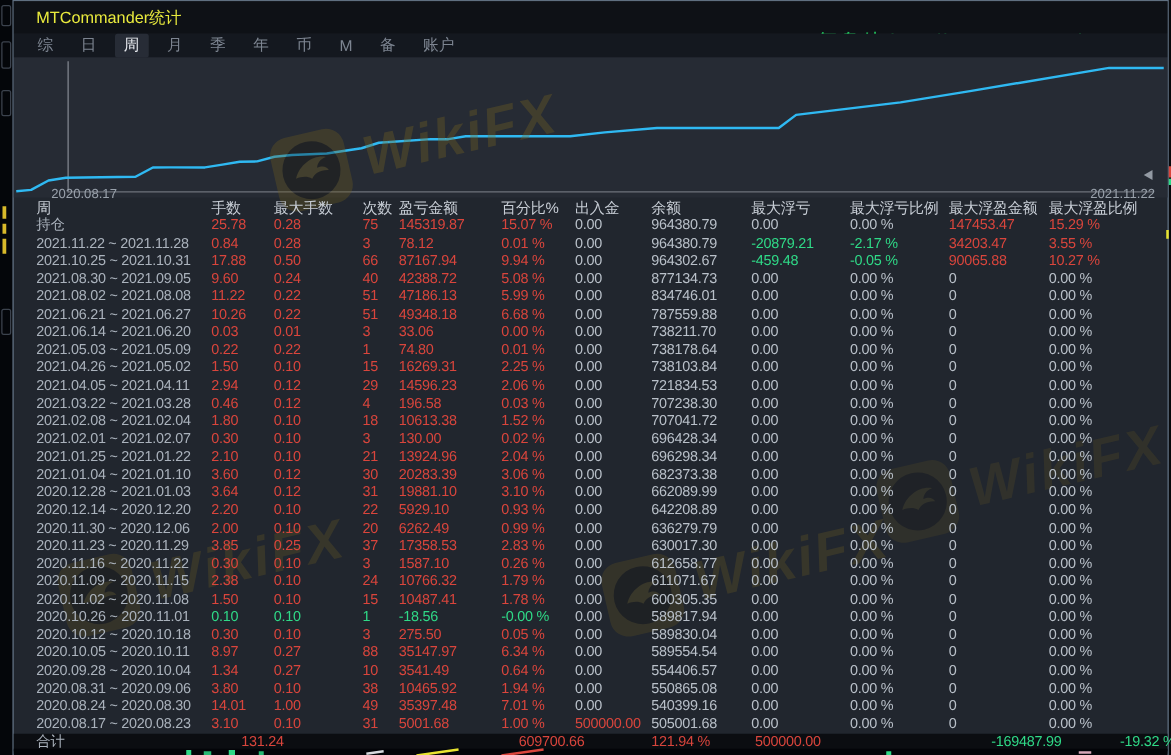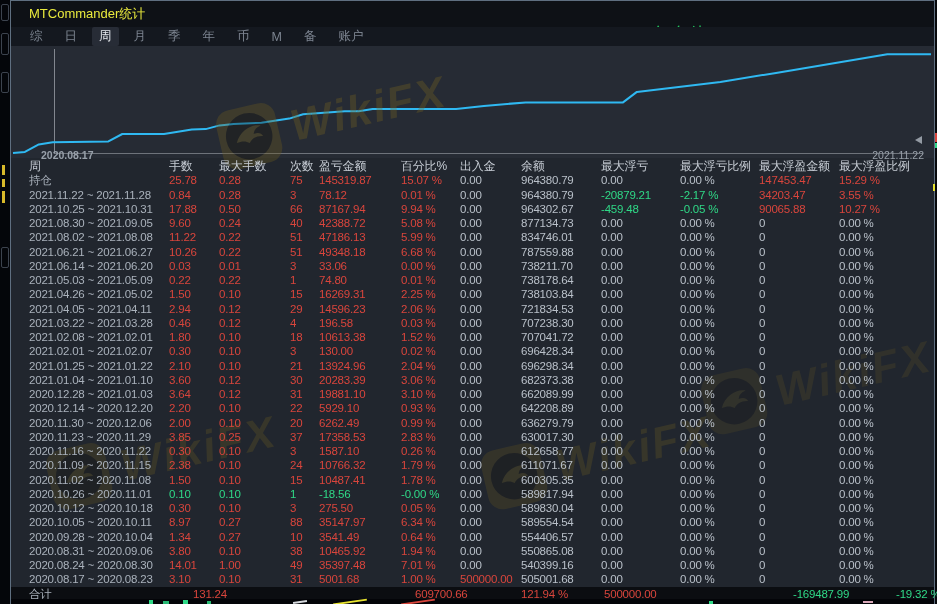--- a/index.html
+++ b/index.html
@@ -17,21 +17,21 @@
   .title{color:#e9ea3d;font-weight:normal;font-size:13px;}
   .brand{color:#22c55e;font-size:18px;text-decoration:none;margin-top:39px;}
   .menubar{position:absolute;left:0;top:26px;width:100%;height:19px;background:#14181f;
            display:flex;align-items:center;padding-left:12px;box-sizing:border-box;}
   .mi{color:#7d8591;font-size:12.5px;padding:1px 7px;margin-right:8px;border-radius:2px;}
   .mi.sel{background:#272c36;color:#e6e9ee;}
   
   .chart{position:absolute;left:0;top:45px;width:923px;height:112px;background:#262b34;}
   .chart svg{position:absolute;left:0;top:0;}
   .xlab{position:absolute;font-size:10.5px;color:#99a1ab;bottom:-3px;}
-  .xlab.l{left:30px;font-weight:bold;} .xlab.r{right:10px;}
+  .xlab.l{left:30px;} .xlab.r{right:10px;}
   .marker{position:absolute;right:12px;top:90px;width:0;height:0;
           border-top:4px solid transparent;border-bottom:4px solid transparent;border-right:7px solid #939aa3;}
   
   .table{position:absolute;left:0;top:158px;width:923px;}
   .trow{display:grid;grid-template-columns:140px 50px 71px 29px 82px 59px 61px 80px 79px 79px 80px 1fr;
         padding-left:18px;height:14.25px;line-height:14.3px;font-size:11.5px;white-space:nowrap;letter-spacing:-0.2px;}
   .trow span{overflow:visible;}
   .trow.total{background:#0b0d11;gap:24px;}
   .ch{color:#c7cdd5;font-size:12px;}
   .ct{color:#aab2bc;} .cw{color:#b9c0c9;} .cr{color:#d9453c;} .cg{color:#2fd987;}
@@ -284,21 +284,21 @@
         <span class="cr">196.58</span>
         <span class="cr">0.03 %</span>
         <span class="cw">0.00</span>
         <span class="cw">707238.30</span>
         <span class="cw">0.00</span>
         <span class="cw">0.00 %</span>
         <span class="cw">0</span>
         <span class="cw">0.00 %</span>
       </div>
       <div class="trow">
-        <span class="ct">2021.02.08 ~ 2021.02.01</span>
+        <span class="ct">2021.02.08 ~ 2021.02.04</span>
         <span class="cr">1.80</span>
         <span class="cr">0.10</span>
         <span class="cr">18</span>
         <span class="cr">10613.38</span>
         <span class="cr">1.52 %</span>
         <span class="cw">0.00</span>
         <span class="cw">707041.72</span>
         <span class="cw">0.00</span>
         <span class="cw">0.00 %</span>
         <span class="cw">0</span>

